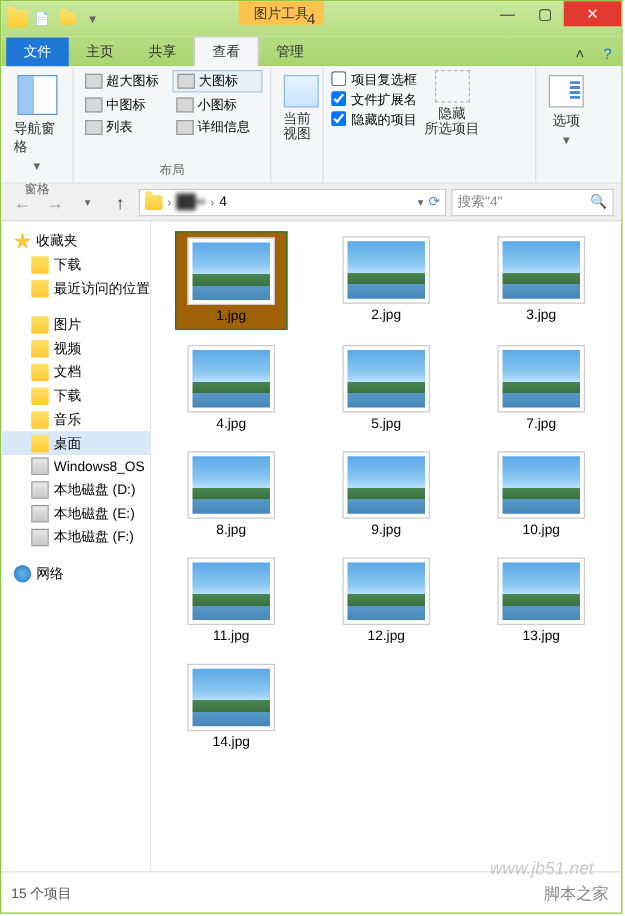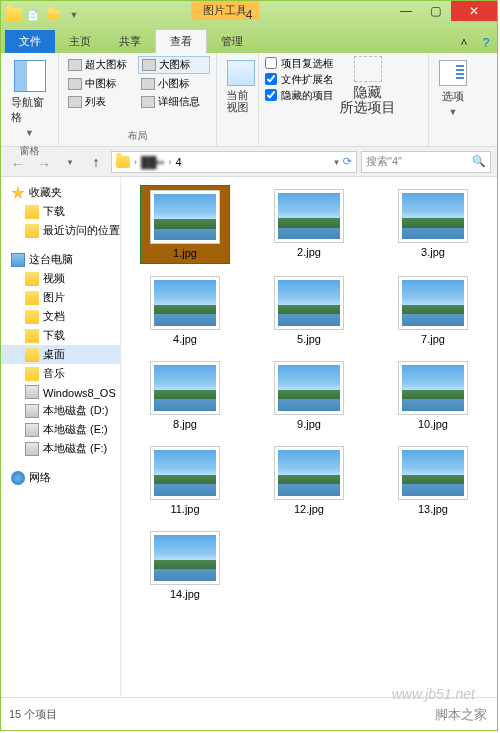--- a/index.html
+++ b/index.html
@@ -155,21 +155,21 @@
               <input type="checkbox" checked="" style="">
               <span>文件扩展名</span>
             </div>
      <div class="cbrow">
               <input type="checkbox" checked="" style="">
               <span>隐藏的项目</span>
             </div>
     </div>
     <div class="bigbtn" style="padding:0">
      <div class="hide-icn"></div>
-     <span style="white-space:pre;text-align:center;line-height:1.1;font-size:14px">隐藏
+     <span style="white-space:pre;text-align:center;line-height:1.1;font-size:11px">隐藏
 所选项目</span>
     </div>
    </div>
   </div>
   <div class="rgroup" style="width:48px;border-right:none;">
    <div class="bigbtn">
     <div class="opt-icn"></div>
     <span>选项</span>
     <span class="chev">▼</span>
    </div>
@@ -205,47 +205,43 @@
         </div>
    <div class="tnode lvl2">
           <div class="ticn icn-folder"></div>
           <span>下载</span>
         </div>
    <div class="tnode lvl2">
           <div class="ticn icn-folder"></div>
           <span>最近访问的位置</span>
         </div>
    <div style="height:10px"></div>
-   <div class="tnode">
-          <div class="ticn icn-pc"></div>
-          <span>这台电脑</span>
+   <div class="tnode lvl2">
+          <div class="ticn icn-folder"></div>
+          <span>图片</span>
         </div>
    <div class="tnode lvl2">
           <div class="ticn icn-folder"></div>
           <span>视频</span>
         </div>
    <div class="tnode lvl2">
           <div class="ticn icn-folder"></div>
-          <span>图片</span>
-        </div>
-   <div class="tnode lvl2">
-          <div class="ticn icn-folder"></div>
           <span>文档</span>
         </div>
    <div class="tnode lvl2">
           <div class="ticn icn-folder"></div>
           <span>下载</span>
         </div>
+   <div class="tnode lvl2">
+          <div class="ticn icn-folder"></div>
+          <span>音乐</span>
+        </div>
    <div class="tnode lvl2 sel">
           <div class="ticn icn-folder"></div>
           <span>桌面</span>
-        </div>
-   <div class="tnode lvl2">
-          <div class="ticn icn-folder"></div>
-          <span>音乐</span>
         </div>
    <div class="tnode lvl2">
           <div class="ticn icn-drive"></div>
           <span>Windows8_OS</span>
         </div>
    <div class="tnode lvl2">
           <div class="ticn icn-drive"></div>
           <span>本地磁盘 (D:)</span>
         </div>
    <div class="tnode lvl2">

